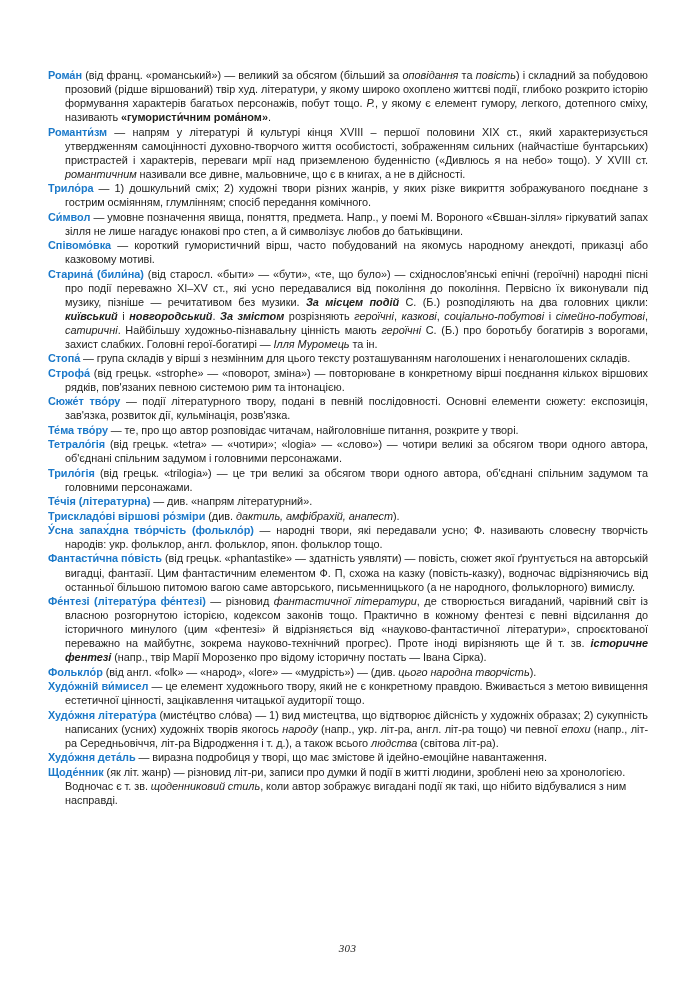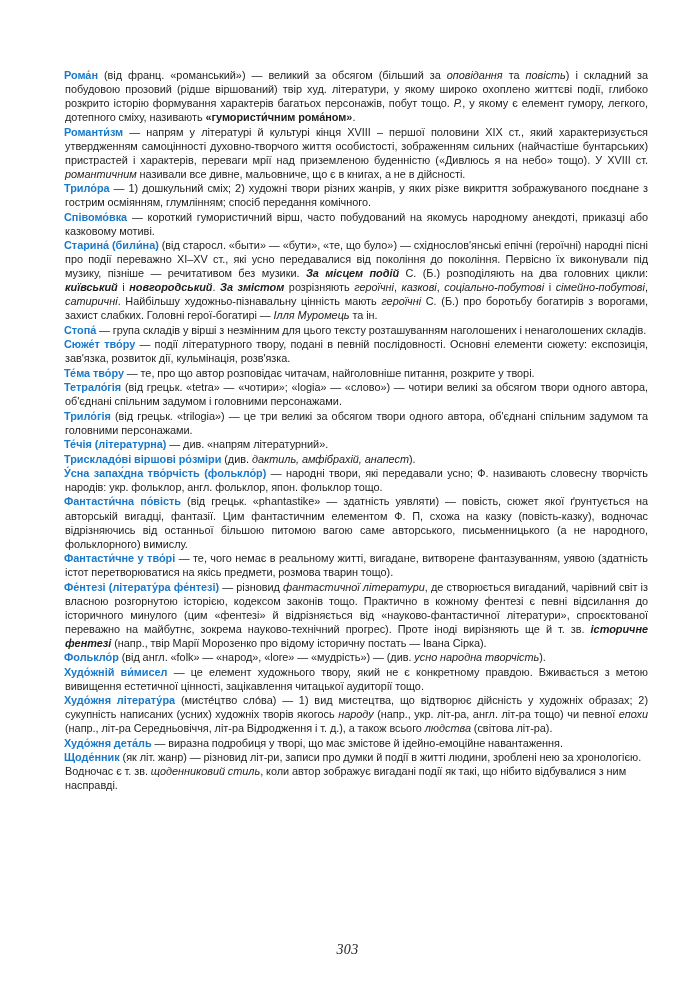--- a/index.html
+++ b/index.html
@@ -41,65 +41,65 @@
     -webkit-hyphens: manual;
     word-spacing: -0.15px;
     letter-spacing: -0.02px;
   }
   .entry:last-of-type {
     text-align: left;
   }
   .term {
     color: #1b79c9;
     font-weight: bold;
-    margin-left: 16px;
   }
   em {
   }
   strong {
     font-weight: bold;
   }
   .bi {
     font-weight: bold;
     font-style: italic;
   }
   .pageno {
     position: absolute;
     left: 0;
     top: 942px;
     width: 695px;
     text-align: center;
     font-family: "Liberation Serif", serif;
     font-style: italic;
-    font-size: 14px;
+    font-size: 11px;
     color: #1d1d1b;
     letter-spacing: 0.4px;
   }
 </style>
 </head>
 <body>
 
 <div class="page">
   <div class="content" id="entries">
       <p class="entry"><span class="term">Рома́н</span><span class="definition"> (від франц. «романський») — великий за обсягом (більший за <em>оповідання</em> та <em>повість</em>) і складний за побудовою прозовий (рідше віршований) твір худ. літератури, у якому широко охоплено життєві події, глибоко розкрито історію формування характерів багатьох персонажів, побут тощо. <em>Р.</em>, у якому є елемент гумору, легкого, дотепного сміху, називають <strong>«гумористи́чним рома́ном»</strong>.</span></p>
       <p class="entry"><span class="term">Романти́зм</span><span class="definition"> — напрям у літературі й культурі кінця XVIII – першої половини XIX ст., який характеризується утвердженням самоцінності духовно-творчого життя особистості, зображенням сильних (найчастіше бунтарських) пристрастей і характерів, переваги мрії над приземленою буденністю («Дивлюсь я на небо» тощо). У XVIII ст. <em>романтичним</em> називали все дивне, мальовниче, що є в книгах, а не в дійсності.</span></p>
       <p class="entry"><span class="term">Трило́ра</span><span class="definition"> — 1) дошкульний сміх; 2) художні твори різних жанрів, у яких різке викриття зображуваного поєднане з гострим осміянням, глумлінням; спосіб передання комічного.</span></p>
+      <p class="entry"><span class="term">Си́мвол</span><span class="definition"> — умовне позначення явища, поняття, предмета. Напр., у поемі М. Вороного «Євшан-зілля» гіркуватий запах зілля не лише нагадує юнакові про степ, а й символізує любов до батьківщини.</span></p>
       <p class="entry"><span class="term">Співомо́вка</span><span class="definition"> — короткий гумористичний вірш, часто побудований на якомусь народному анекдоті, приказці або казковому мотиві.</span></p>
       <p class="entry"><span class="term">Старина́ (били́на)</span><span class="definition"> (від старосл. «быти» — «бути», «те, що було») — східнослов'янські епічні (героїчні) народні пісні про події переважно XI–XV ст., які усно передавалися від покоління до покоління. Первісно їх виконували під музику, пізніше — речитативом без музики. <span class="bi">За місцем подій</span> С. (Б.) розподіляють на два головних цикли: <span class="bi">київський</span> і <span class="bi">новгородський</span>. <span class="bi">За змістом</span> розрізняють <em>героїчні</em>, <em>казкові</em>, <em>соціально-побутові</em> і <em>сімейно-побутові</em>, <em>сатиричні</em>. Найбільшу художньо-пізнавальну цінність мають <em>героїчні</em> С. (Б.) про боротьбу богатирів з ворогами, захист слабких. Головні герої-богатирі — <em>Ілля Муромець</em> та ін.</span></p>
       <p class="entry"><span class="term">Стопа́</span><span class="definition"> — група складів у вірші з незмінним для цього тексту розташуванням наголошених і ненаголошених складів.</span></p>
+      <p class="entry"><span class="term">Строфа́</span><span class="definition"> (від грецьк. «strophe» — «поворот, зміна») — повторюване в конкретному вірші поєднання кількох віршових рядків, пов'язаних певною системою рим та інтонацією.</span></p>
       <p class="entry"><span class="term">Сюже́т тво́ру</span><span class="definition"> — події літературного твору, подані в певній послідовності. Основні елементи сюжету: експозиція, зав'язка, розвиток дії, кульмінація, розв'язка.</span></p>
       <p class="entry"><span class="term">Те́ма тво́ру</span><span class="definition"> — те, про що автор розповідає читачам, найголовніше питання, розкрите у творі.</span></p>
       <p class="entry"><span class="term">Тетрало́гія</span><span class="definition"> (від грецьк. «tetra» — «чотири»; «logia» — «слово») — чотири великі за обсягом твори одного автора, об'єднані спільним задумом і головними персонажами.</span></p>
       <p class="entry"><span class="term">Трило́гія</span><span class="definition"> (від грецьк. «trilogia») — це три великі за обсягом твори одного автора, об'єднані спільним задумом та головними персонажами.</span></p>
       <p class="entry"><span class="term">Те́чія (літературна)</span><span class="definition"> — див. «напрям літературний».</span></p>
       <p class="entry"><span class="term">Трискладо́ві віршові ро́зміри</span><span class="definition"> (див. <em>дактиль, амфібрахій, анапест</em>).</span></p>
       <p class="entry"><span class="term">У́сна запах́дна тво́рчість (фолькло́р)</span><span class="definition"> — народні твори, які передавали усно; Ф. називають словесну творчість народів: укр. фольклор, англ. фольклор, япон. фольклор тощо.</span></p>
       <p class="entry"><span class="term">Фантасти́чна по́вість</span><span class="definition"> (від грецьк. «phantastike» — здатність уявляти) — повість, сюжет якої ґрунтується на авторській вигадці, фантазії. Цим фантастичним елементом Ф. П, схожа на казку (повість-казку), водночас відрізняючись від останньої більшою питомою вагою саме авторського, письменницького (а не народного, фольклорного) вимислу.</span></p>
-      <p class="entry"><span class="term">Фантасти́чне у тво́рі</span><span class="definition"> — те, чого немає в реальному житті, вигадане, витворене фантазуванням, уявою (здатність істот перетворюватися на якісь предмети, розмова тварин тощо).</span></p>
       <p class="entry"><span class="term">Фе́нтезі (літерату́ра фе́нтезі)</span><span class="definition"> — різновид <em>фантастичної літератури</em>,  де створюється вигаданий, чарівний світ із власною розгорнутою історією, кодексом законів тощо. Практично в кожному фентезі є певні відсилання до історичного минулого (цим «фентезі» й відрізняється від «науково-фантастичної літератури», спроєктованої переважно на майбутнє, зокрема науково-технічний прогрес). Проте іноді вирізняють ще й т. зв. <span class="bi">історичне фентезі</span> (напр., твір Марії Морозенко про відому історичну постать — Івана Сірка).</span></p>
-      <p class="entry"><span class="term">Фолькло́р</span><span class="definition"> (від англ. «folk» — «народ», «lore» — «мудрість») — (див. <em>усно народна творчість</em>).</span></p>
+      <p class="entry"><span class="term">Фолькло́р</span><span class="definition"> (від англ. «folk» — «народ», «lore» — «мудрість») — (див. <em>цього народна творчість</em>).</span></p>
       <p class="entry"><span class="term">Худо́жній ви́мисел</span><span class="definition"> — це елемент художнього твору, який не є конкретному правдою. Вживається з метою вивищення естетичної цінності, зацікавлення читацької аудиторії тощо.</span></p>
       <p class="entry"><span class="term">Худо́жня літерату́ра</span><span class="definition"> (мисте́цтво сло́ва) — 1) вид мистецтва, що відтворює дійсність у художніх образах; 2) сукупність написаних (усних) художніх творів якогось  <em>народу</em>  (напр., укр. літ-ра, англ. літ-ра тощо) чи певної  <em>епохи</em>  (напр., літ-ра Середньовіччя, літ-ра Відродження і т. д.), а також всього  <em>людства</em>  (світова літ-ра).</span></p>
       <p class="entry"><span class="term">Худо́жня дета́ль</span><span class="definition"> — виразна подробиця у творі, що має змістове й ідейно-емоційне навантаження.</span></p>
       <p class="entry"><span class="term">Щоде́нник</span><span class="definition"> (як літ. жанр) — різновид літ-ри, записи про думки й події в житті людини, зроблені нею за хронологією. Водночас є т. зв. <em>щоденниковий стиль</em>, коли автор зображує вигадані події як такі, що нібито відбувалися з ним насправді.</span></p>
     </div>
   <div class="pageno">303</div>
 </div>
 
 </body></html>

